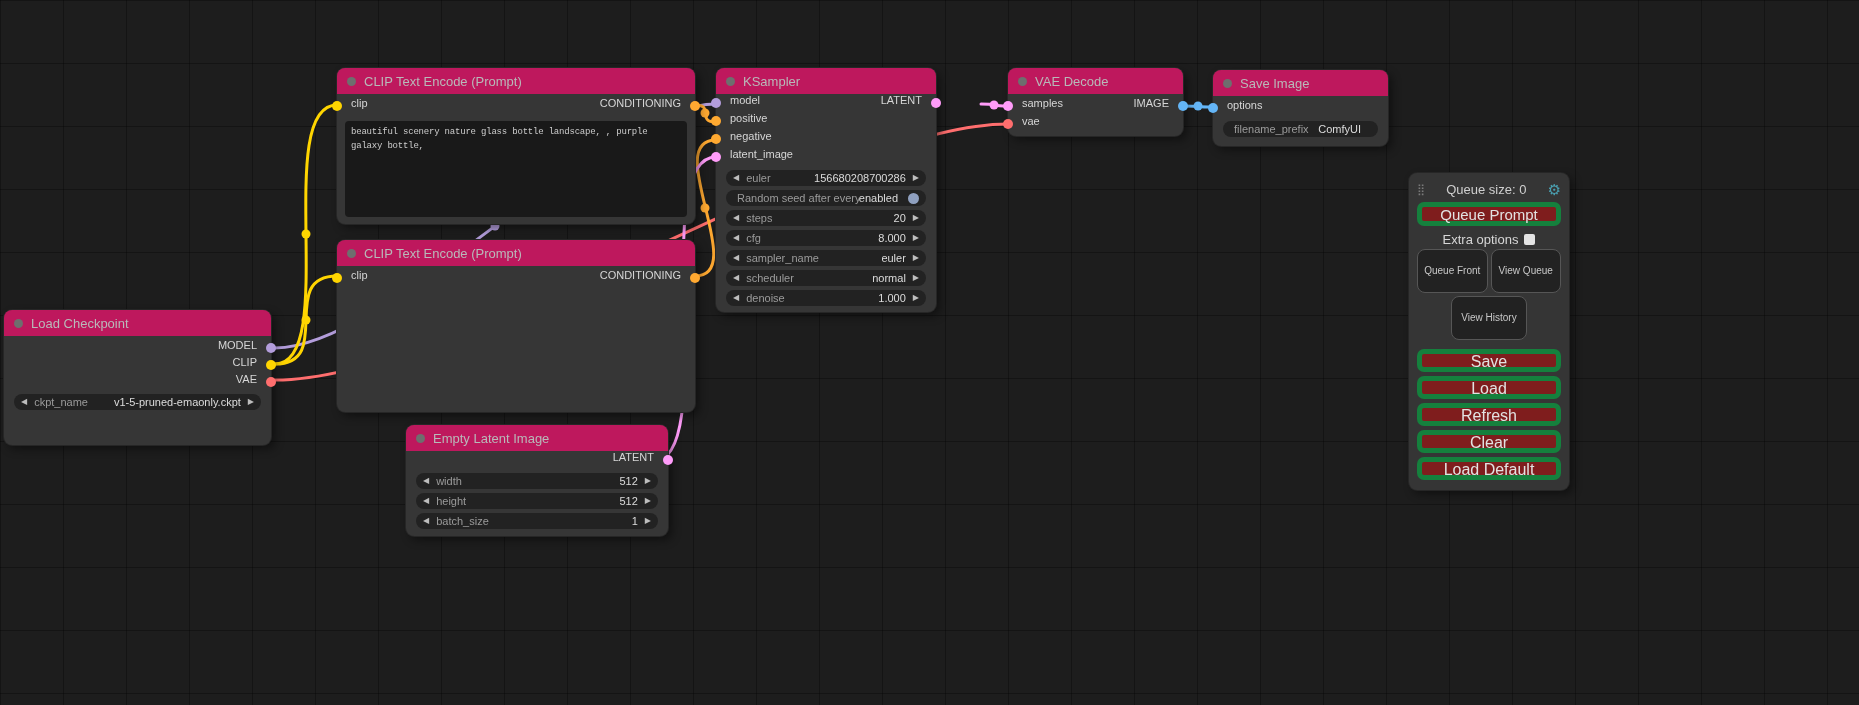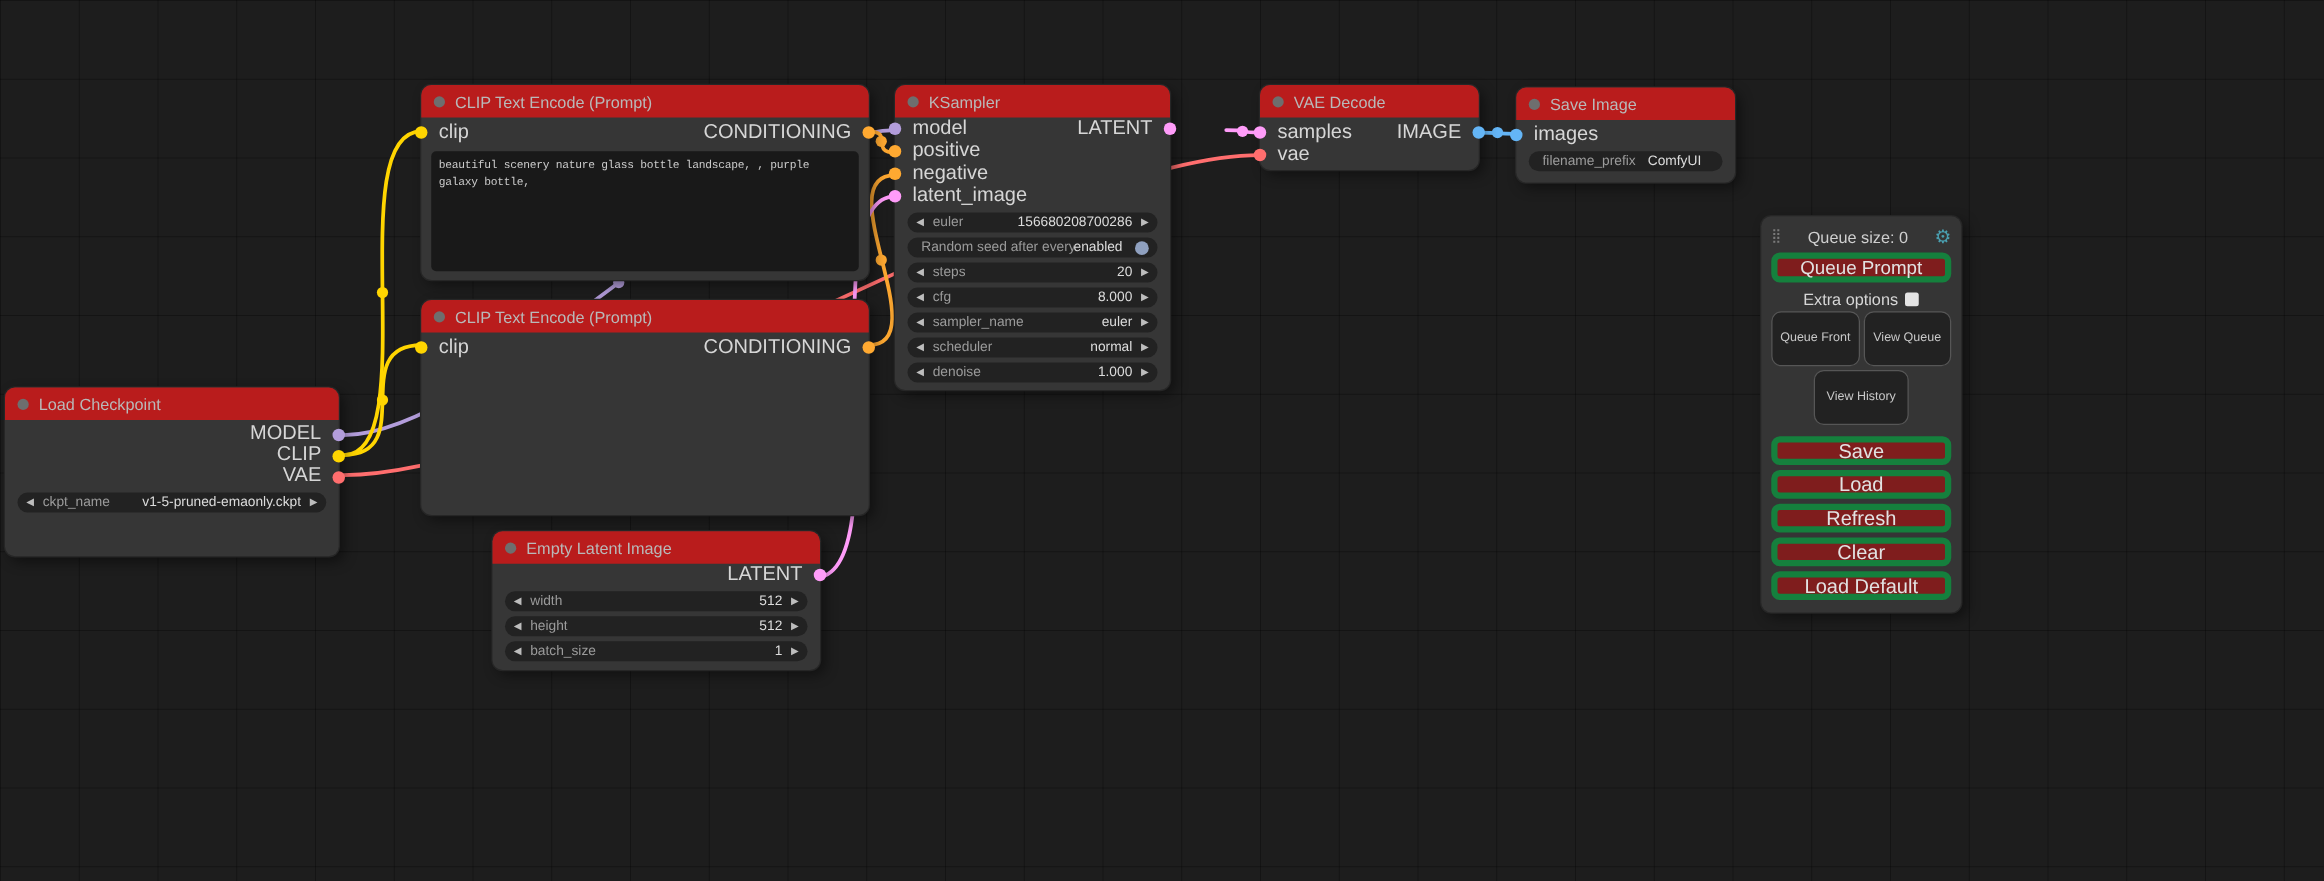--- a/index.html
+++ b/index.html
@@ -10,28 +10,28 @@
     background-color:#1d1d1d;
     background-image:
       linear-gradient(rgba(0,0,0,0.30) 1px, transparent 1px),
       linear-gradient(90deg, rgba(0,0,0,0.30) 1px, transparent 1px);
     background-size:63px 63px;}
 
   #wire-layer{position:absolute;left:0;top:0;z-index:1;pointer-events:none}
 
   .node{position:absolute;background:#363636;border-radius:8px;z-index:2;
     box-shadow:0 0 0 1px #262626, 4px 4px 10px rgba(0,0,0,.45)}
-  .ntitle{height:26px;background:#b91c1c;border-radius:8px 8px 0 0;display:flex;
+  .ntitle{height:26px;background:#be185d;border-radius:8px 8px 0 0;display:flex;
     align-items:center;padding:0 10px;gap:8px}
   .ndot{width:9px;height:9px;border-radius:50%;background:#6e6e6e;flex:0 0 auto}
   .ntext{font-size:13px;color:#b9b9b9;white-space:nowrap}
 
   .nbody{padding-top:3px}
-  .srow{position:relative;display:flex;align-items:flex-end;height:18px;
-    padding:0 14px;font-size:16px;color:#d6d6d6}
+  .srow{position:relative;display:flex;align-items:flex-start;height:18px;
+    padding:0 14px;font-size:11px;color:#d6d6d6}
   .srow .outlbl{margin-left:auto}
   .pin{position:absolute;width:10px;height:10px;border-radius:50%;top:50%;margin-top:-5px;background:#888}
   .pin.in{left:-5px}
   .pin.out{right:-5px}
 
   .widget{height:16px;margin:4px 10px 0;background:#222;border-radius:8px;display:flex;
     align-items:center;padding:0 7px;font-size:11px;line-height:16px;white-space:nowrap}
   .warrow{color:#bdbdbd;font-size:8px;line-height:1;flex:0 0 auto}
   .wname{color:#9b9b9b;margin-left:7px;overflow:hidden}
   .wval{margin-left:auto;color:#dcdcdc;margin-right:7px}
@@ -142,21 +142,21 @@
   <div class="nbody">
     <div class="srow">
       <span class="pin in" style="background: rgb(255, 213, 0);"></span>
       <span class="slabel">clip</span>
       <span class="slabel outlbl">CONDITIONING</span>
       <span class="pin out" style="background: rgb(255, 169, 49);"></span>
     </div>
   </div>
 </div>
 
-<div class="node" style="left:394px;top:425px;width:262px;height:111px">
+<div class="node" style="left:406px;top:425px;width:262px;height:111px">
   <div class="ntitle">
     <span class="ndot"></span>
     <span class="ntext">Empty Latent Image</span>
   </div>
   <div class="nbody" style="padding-top:0">
     <div class="srow">
       <span class="slabel outlbl">LATENT</span>
       <span class="pin out" style="background: rgb(255, 156, 249);"></span>
     </div>
     <div class="widget">
@@ -268,21 +268,21 @@
 </div>
 
 <div class="node" style="left:1213px;top:70px;width:175px;height:76px">
   <div class="ntitle">
     <span class="ndot"></span>
     <span class="ntext">Save Image</span>
   </div>
   <div class="nbody">
     <div class="srow">
       <span class="pin in" style="background: rgb(100, 181, 246);"></span>
-      <span class="slabel">images</span>
+      <span class="slabel">options</span>
     </div>
     <div class="widget noarrow">
       <span class="wname">filename_prefix</span>
       <span class="wval">ComfyUI</span>
     </div>
   </div>
 </div>
 
 <div class="qpanel">
   <div class="qhead">

